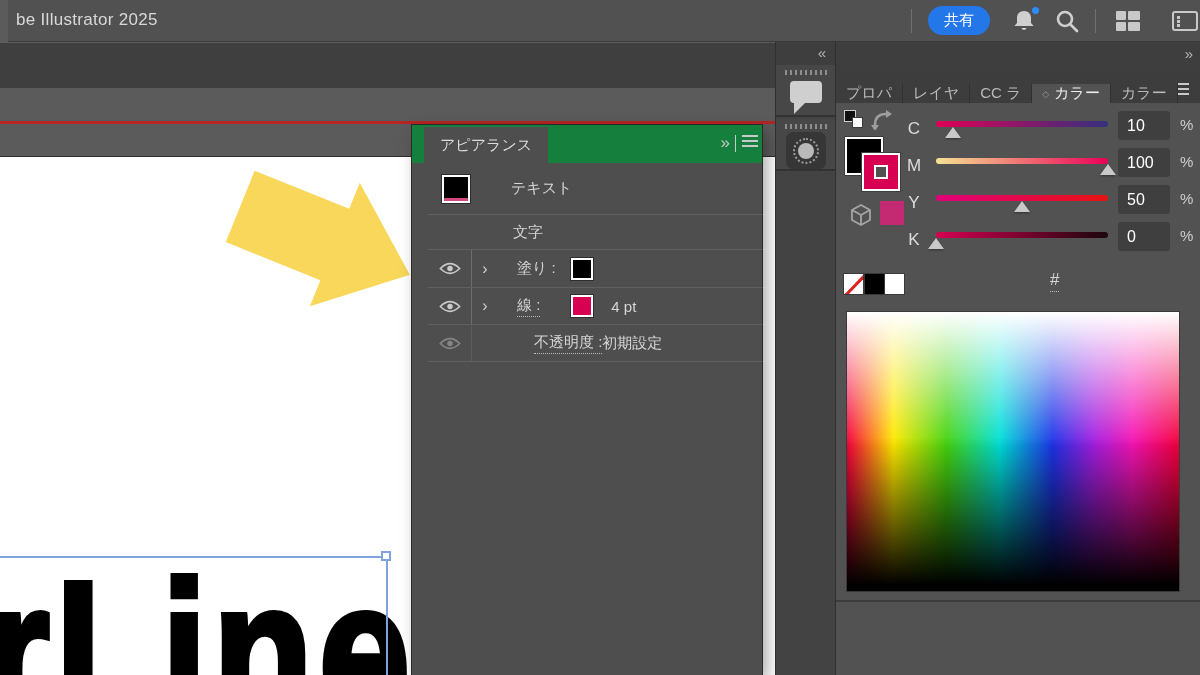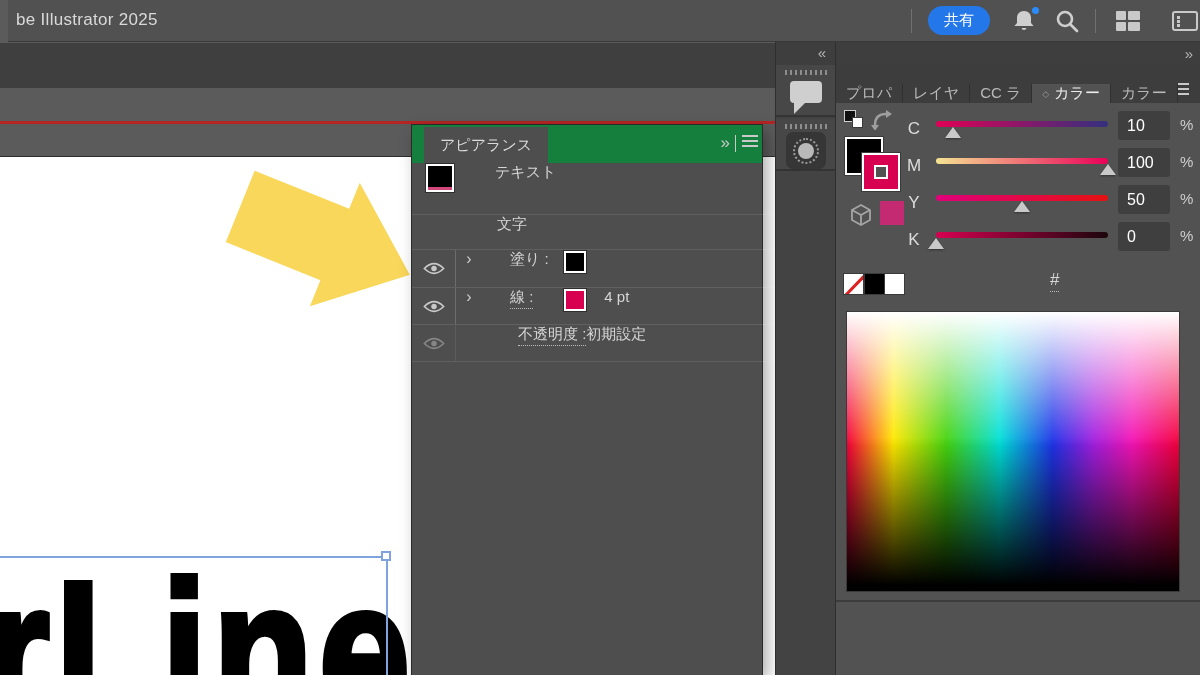--- a/index.html
+++ b/index.html
@@ -37,25 +37,25 @@
 
   
   #ap-panel{left:412px;top:125px;width:350px;height:550px;background:#4E4E4E;
     box-shadow:0 0 0 1px #2a2a2a,5px 7px 16px rgba(0,0,0,.35);}
   #ap-tabbar{left:0;top:0;width:350px;height:38px;background:#15803d;}
   #ap-tab{left:12px;top:2px;height:36px;padding:0 16px;background:#4E4E4E;color:#dcdcdc;font-size:15px;display:flex;align-items:center;}
   #ap-collapse{right:34px;top:8px;font-size:17px;color:#c9c9c9;letter-spacing:-2px;}
   #ap-sep{right:26px;top:10px;width:1px;height:17px;background:#c9c9c9;}
   .menu-bars{width:16px;height:2px;background:#c9c9c9;box-shadow:0 5px 0 #c9c9c9,0 10px 0 #c9c9c9;}
   #ap-menu{right:4px;top:10px;}
-  .ap-row{position:absolute;left:0;width:410px;border-bottom:1px solid rgba(255,255,255,.10);display:flex;align-items:flex-start;color:#d6d6d6;font-size:15px;}
+  .ap-row{position:absolute;left:16px;width:410px;border-bottom:1px solid rgba(255,255,255,.10);display:flex;align-items:center;color:#d6d6d6;font-size:15px;}
   .eye-cell{width:44px;height:100%;display:flex;align-items:center;justify-content:center;flex:none;}
   .eye-cell.lined{border-right:1px solid rgba(255,255,255,.18);}
   .chev{width:26px;text-align:center;color:#cfcfcf;font-size:16px;flex:none;}
-  .ap-label{margin-left:28px;}
+  .ap-label{margin-left:19px;}
   .ap-label.noeye{margin-left:85px;}
   .dotted{border-bottom:1px dotted #bdbdbd;padding-bottom:1px;}
   .sw-frame{background:#fff;padding:2px;border:1px solid #2e2e2e;flex:none;}
   .dim{opacity:.45;}
 
   
   #dock{left:775px;top:42px;width:60px;height:633px;background:#434343;border-left:1px solid #2f2f2f;}
   #dock-head{left:0;top:0;width:60px;height:23px;background:#3e3e3e;}
   #dock-collapse{right:12px;top:2px;color:#b5b5b5;font-size:15px;letter-spacing:-2px;}
   .dock-btn{left:0;width:60px;height:52px;background:#474747;border-bottom:2px solid #333;}

